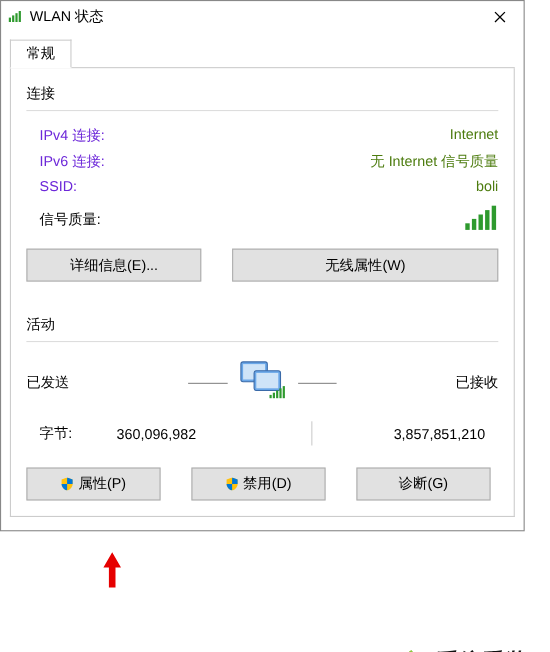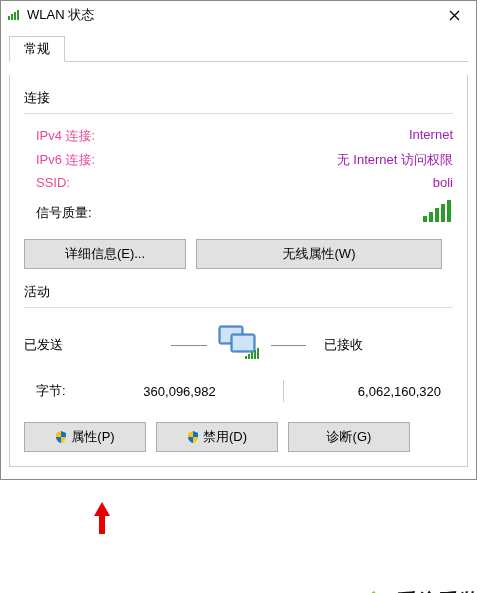--- a/index.html
+++ b/index.html
@@ -2,45 +2,45 @@
 <html><head>
 <meta charset="utf-8">
 <style>
   html,body{margin:0;padding:0;font-family:"Microsoft YaHei","Segoe UI",sans-serif;font-size:13px;color:#000;background:#fff}
   .window{width:475px;border:1px solid #888;background:#fff;position:relative;margin:0}
   .titlebar{display:flex;align-items:center;height:28px;padding:0 0 0 6px}
   .close-btn{margin-left:auto;width:44px;height:28px;display:flex;align-items:center;justify-content:center;font-size:15px;cursor:pointer}
   .title-icon{margin-right:6px}
   .title-text{font-size:13px}
   .client{padding:6px 8px 12px 8px}
-  .tabstrip{display:flex;border-bottom:1px solid #ccc;margin-bottom:13px}
+  .tabstrip{display:flex;border-bottom:1px solid #ccc;margin-bottom:0}
   .tab{padding:3px 14px;border:1px solid #ccc;border-bottom:1px solid #fff;background:#fff;position:relative;top:1px;font-size:13px}
   .panel{border:1px solid #ccc;border-top:none;padding:10px 14px 14px 14px}
   .section-title{margin:4px 0 6px 0}
   .separator{height:1px;background:#ddd;margin:2px 0 10px 0}
   .kv{display:flex;justify-content:space-between;padding:3px 0 3px 12px}
-  .kv .k{color:#ec4899}
-  .kv .v{color:#a21caf;text-align:right}
+  .kv .k{color:#6d28d9}
+  .kv .v{color:#4d7c0f;text-align:right}
   .sig-row{display:flex;justify-content:space-between;align-items:flex-end;padding:3px 0 3px 12px;margin-top:4px}
-  .btn-row{display:flex;gap:10px;margin-top:14px}
+  .btn-row{display:flex;gap:28px;margin-top:14px}
   .btn-row.bottom{margin-top:18px}
   .btn{border:1px solid #adadad;background:#e1e1e1;text-align:center;padding:5px 0;font-size:13px;cursor:pointer;display:flex;align-items:center;justify-content:center;gap:4px}
   .btn.details{width:160px}
   .btn.wireless{width:244px}
   .btn.sm{width:120px}
   .shield{width:12px;height:12px;display:inline-block}
-  .activity{margin-top:14px}
+  .activity{margin-top:30px}
   .activity-mid{display:flex;align-items:center;justify-content:center;gap:0;margin:16px 0 8px 0}
   .act-label-sent{width:160px;text-align:left;padding-right:10px}
-  .act-label-recv{width:160px;text-align:left;padding-left:10px}
+  .act-label-recv{width:160px;text-align:right;padding-left:10px}
   .dash{width:44px;height:1px;background:#888;margin:0 8px}
   .comp-icon{width:48px;height:42px;position:relative}
   .bytes-row{display:flex;align-items:center;padding:6px 0 2px 12px}
   .bytes-row .lbl{width:70px}
-  .bytes-row .sent{flex:1;text-align:center;padding-right:20px}
+  .bytes-row .sent{flex:1;text-align:left;padding-right:20px}
   .bytes-row .sep{width:1px;height:22px;background:#ccc;margin:0 10px}
   .bytes-row .recv{flex:1;text-align:right;padding-right:12px}
   .watermark{position:absolute;right:-18px;bottom:-22px;font-size:20px;font-weight:700;font-style:italic;color:#111;letter-spacing:1px;display:flex;align-items:center;gap:6px;z-index:10}
   .wm-leaf{width:26px;height:26px}
   .stage{width:480px;height:593px;overflow:hidden;position:relative;background:#fff}
   
   .red-arrow{position:absolute;pointer-events:none}
   .sig-bars-lg span,.sig-bars-sm span{display:inline-block;background:#2e9a2e;margin-right:2px;vertical-align:bottom}
 </style>
 </head>
@@ -73,21 +73,21 @@
 
       <div class="section-title">连接</div>
       <div class="separator"></div>
 
       <div class="kv">
             <span class="k">IPv4 连接:</span>
             <span class="v">Internet</span>
           </div>
       <div class="kv">
             <span class="k">IPv6 连接:</span>
-            <span class="v">无 Internet 访问权限</span>
+            <span class="v">无 Internet 信号质量</span>
           </div>
       <div class="kv">
             <span class="k">SSID:</span>
             <span class="v">boli</span>
           </div>
       <div class="sig-row">
         <span>信号质量:</span>
         <span class="sig-bars-lg">
           <span style="width:4px;height:6px"></span><span style="width:4px;height:10px"></span><span style="width:4px;height:14px"></span><span style="width:4px;height:18px"></span><span style="width:4px;height:22px"></span>
         </span>
@@ -119,21 +119,21 @@
             </svg>
           </span>
           <span class="dash"></span>
           <span class="act-label-recv">已接收</span>
         </div>
 
         <div class="bytes-row">
           <span class="lbl">字节:</span>
           <span class="sent">360,096,982</span>
           <span class="sep"></span>
-          <span class="recv">6,062,160,320</span>
+          <span class="recv">3,857,851,210</span>
         </div>
       </div>
 
       <div class="btn-row bottom">
         <div class="btn sm">
           <svg class="shield" viewBox="0 0 12 12">
                 <path d="M6 0 L11 2 V6 C11 9 8.5 11.3 6 12 C3.5 11.3 1 9 1 6 V2 Z" fill="#ffc20e"></path>
                 <path d="M6 0 L11 2 V6 L6 6 Z" fill="#0078d7"></path>
                 <path d="M6 6 L6 12 C3.5 11.3 1 9 1 6 Z" fill="#0078d7"></path>
               </svg>

